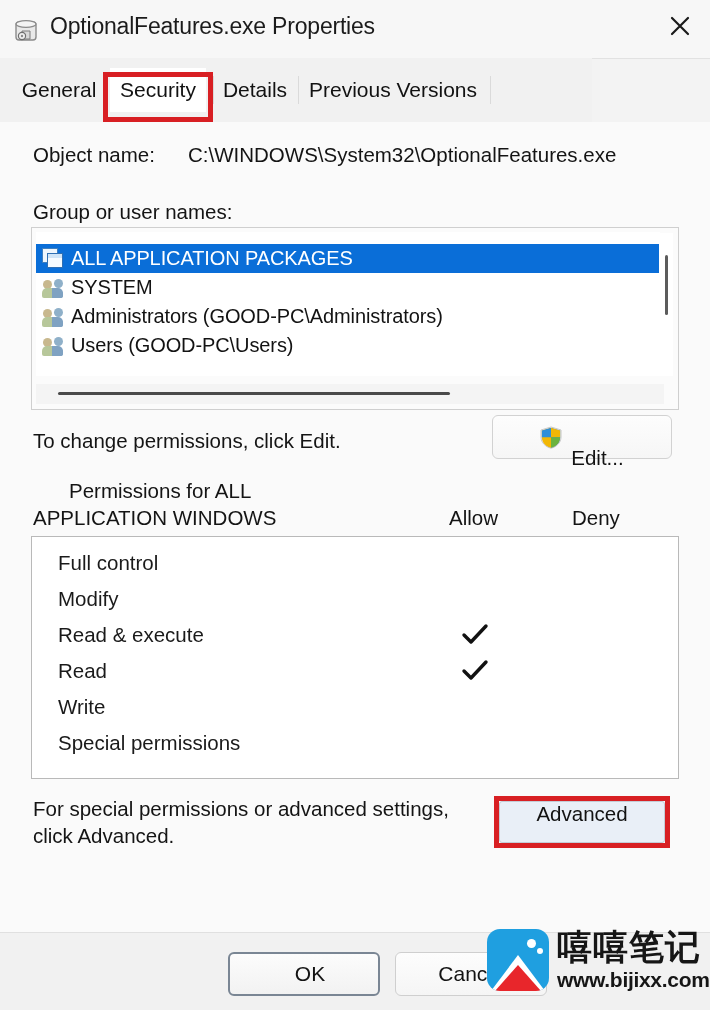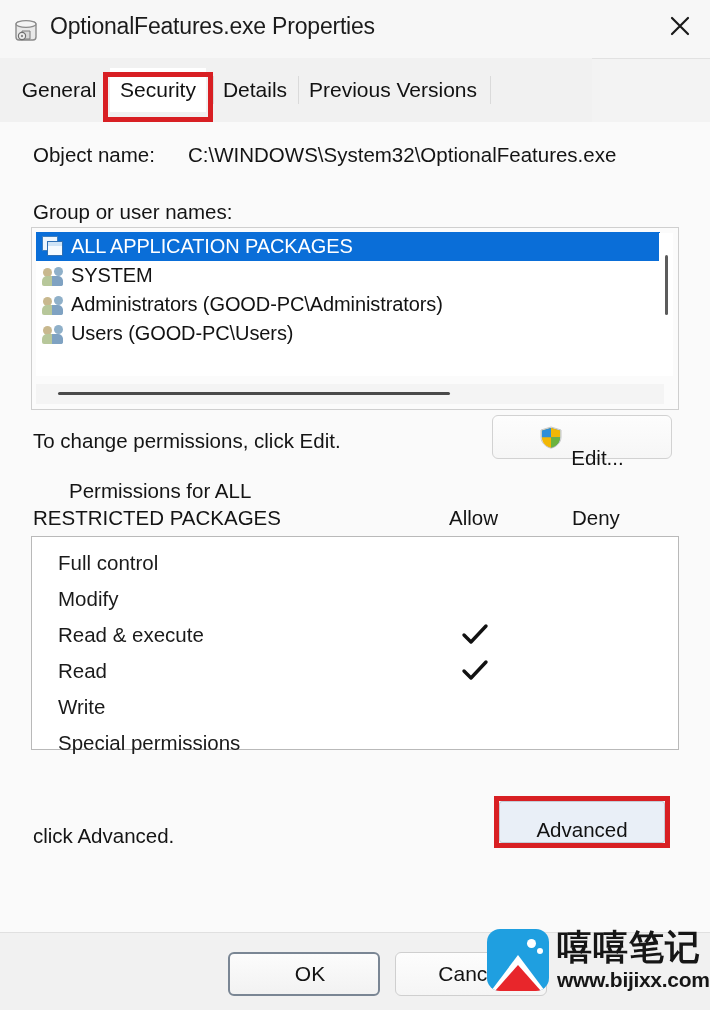--- a/index.html
+++ b/index.html
@@ -141,20 +141,21 @@
     position: relative;
     height: 29px;
     display: flex;
     align-items: center;
     padding-left: 6px;
     box-sizing: border-box;
     cursor: default;
   }
   .user-row.selected {
     background: #0a6ed8;
+    margin-top: 12px;
   }
   .user-row.selected .user-name { color: #ffffff; }
   .user-name {
     font-size: 20px;
     color: #131313;
     white-space: nowrap;
     margin-left: 7px;
     letter-spacing: -0.1px;
   }
   .ico { width: 22px; height: 21px; flex: 0 0 22px; position: relative; }
@@ -242,21 +243,21 @@
   
   #perm-for-1 { left: 33px; top: 357px; margin-left: 36px; }
   #perm-for-2 { left: 33px; top: 384px; }
   #allow-header { left: 449px; top: 384px; }
   #deny-header  { left: 572px; top: 384px; }
 
   
   #perm-box {
     position: absolute;
     left: 31px; top: 414px;
-    width: 648px; height: 214px;
+    width: 648px; height: 243px;
     background: #ffffff;
     border: 1px solid #b9b9b9;
     box-sizing: border-box;
   }
   .perm-row {
     position: relative;
     height: 36px;
     display: flex;
     align-items: center;
     cursor: default;
@@ -281,21 +282,21 @@
   #adv-hint-1 { left: 33px; top: 675px; }
   #adv-hint-2 { left: 33px; top: 702px; }
   #advanced-button {
     position: absolute;
     left: 499px; top: 679px;
     width: 166px; height: 42px;
     background: #e9eff7;
     border: 1px solid #c4ccd6;
     border-radius: 3px;
     display: flex;
-    align-items: flex-end;
+    align-items: flex-start;
     justify-content: center;
     cursor: default;
     box-sizing: border-box;
   }
   #advanced-button .btn-label { font-size: 20.5px; color: #121212; }
 
   
   #footer {
     position: absolute;
     left: 0; top: 932px;
@@ -478,21 +479,21 @@
           <path d="M11 1.8 L1.8 4.5 V11.2 H11 Z" fill="#2f8fd8"></path>
           <path d="M11 11.2 H20.2 V4.5 L11 1.8 Z" fill="#f2b705"></path>
           <path d="M11 11.2 V22 C15.6 20.8 20.2 17 20.2 11.2 Z" fill="#6cb33f"></path>
           <path d="M11 1 L21 4 V11 C21 17 16 21 11 22.2 C6 21 1 17 1 11 V4 Z" fill="none" stroke="#b9b9b9" stroke-width="0.8"></path>
         </svg>
       </span>
       <span class="btn-label">Edit...</span>
     </div>
 
     <div class="lbl" id="perm-for-1">Permissions for ALL</div>
-    <div class="lbl" id="perm-for-2">RESTRICTED PACKAGES</div>
+    <div class="lbl" id="perm-for-2">APPLICATION WINDOWS</div>
     <div class="lbl" id="allow-header">Allow</div>
     <div class="lbl" id="deny-header">Deny</div>
 
     <div id="perm-box">
 
       <div class="perm-row" style="margin-top:8px;">
         <span class="perm-name">Full control</span>
       </div>
 
       <div class="perm-row">
@@ -520,20 +521,21 @@
       <div class="perm-row">
         <span class="perm-name">Write</span>
       </div>
 
       <div class="perm-row">
         <span class="perm-name">Special permissions</span>
       </div>
 
     </div>
 
+    <div class="lbl" id="adv-hint-1">For special permissions or advanced settings,</div>
     <div class="lbl" id="adv-hint-2">click Advanced.</div>
 
     <div id="advanced-button">
       <span class="btn-label">Advanced</span>
     </div>
 
   </div>
 
   <div class="annot" style="left:494px; top:796px; width:176px; height:52px;"></div>
 

